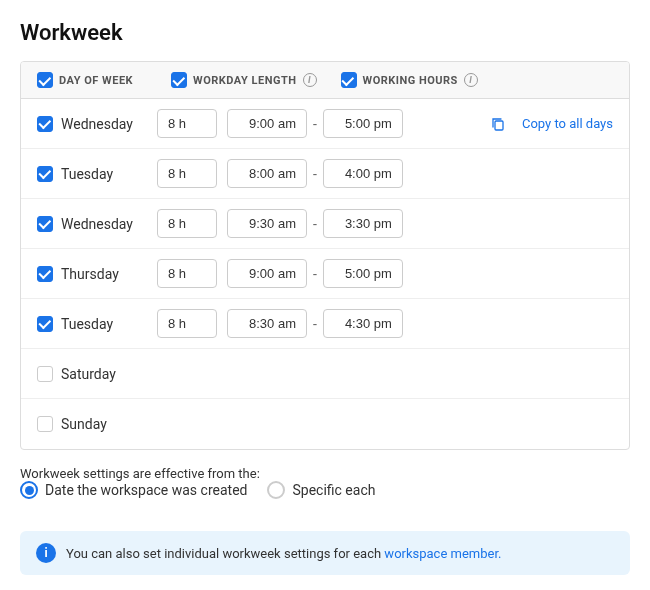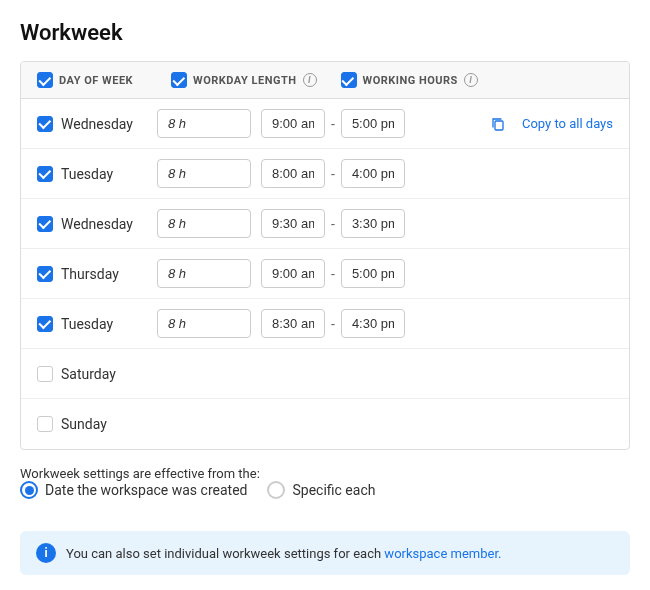--- a/index.html
+++ b/index.html
@@ -98,21 +98,21 @@
     .day-name {
       font-size: 14px;
       color: #333;
     }
     .time-input {
       border: 1px solid #ccc;
       border-radius: 4px;
       padding: 6px 10px;
       font-size: 13px;
       color: #333;
-      width: 64px;
+      width: 80px;
       text-align: right;
       background: #fff;
     }
     .dash {
       color: #666;
       font-size: 14px;
       margin: 0 2px;
     }
     .copy-link {
       display: flex;
@@ -136,23 +136,22 @@
       display: flex;
       align-items: center;
       gap: 4px;
     }
     .workday-input {
       border: 1px solid #ccc;
       border-radius: 4px;
       padding: 6px 10px;
       font-size: 13px;
       color: #333;
-      width: 94px;
-      background: #fff;
-      font-style: italic;
+      width: 60px;
+      background: #fff;
     }
     .settings-note {
       font-size: 13px;
       color: #333;
       margin-bottom: 0;
     }
     .radio-group {
       display: flex;
       align-items: center;
       gap: 20px;

